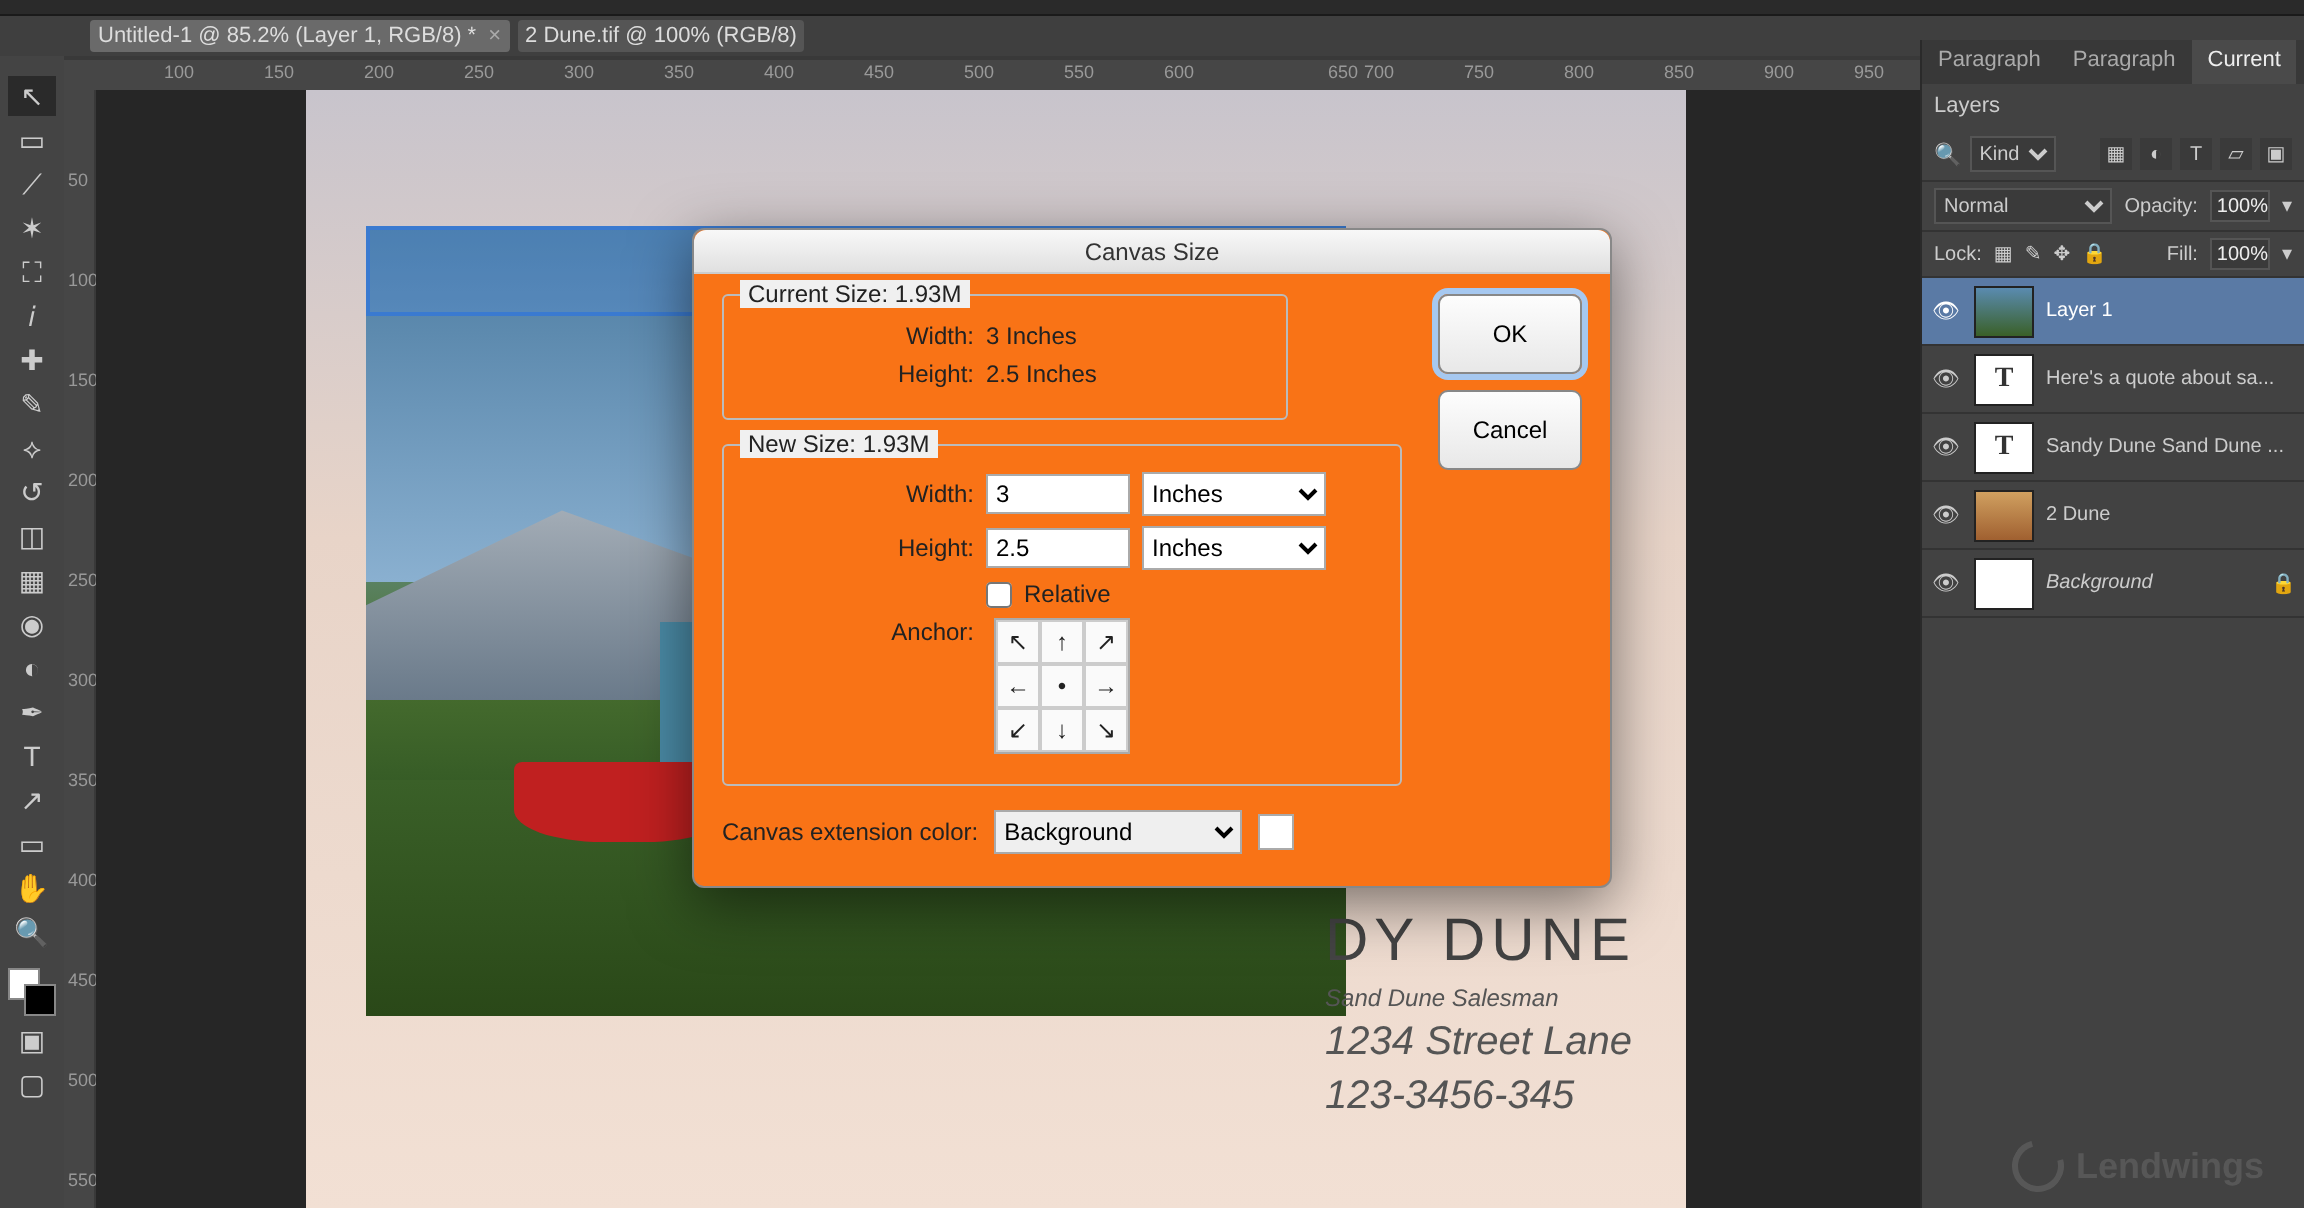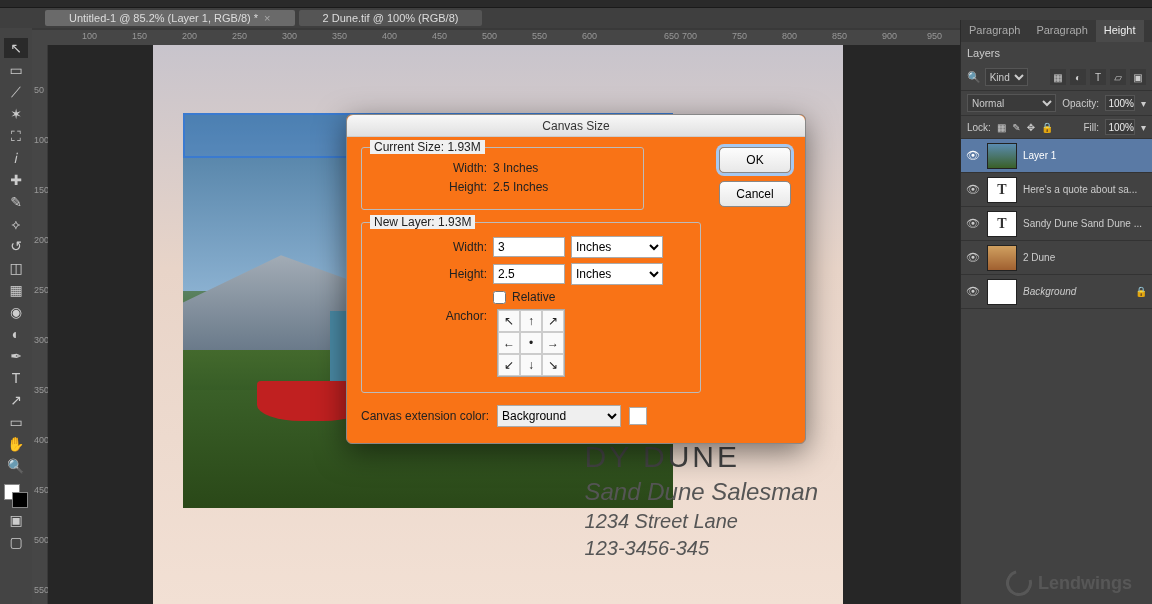--- a/index.html
+++ b/index.html
@@ -1,19 +1,19 @@
 <!DOCTYPE html>
 <html><head>
 <meta charset="utf-8">
 <style>
 * { box-sizing: border-box; margin: 0; padding: 0; font-family: -apple-system, "Segoe UI", Arial, sans-serif; }
 body { background: #393939; width: 1152px; height: 604px; overflow: hidden; position: relative; color: #ccc; font-size: 11px; }
 .menubar { height: 8px; background: #2a2a2a; border-bottom: 1px solid #1a1a1a; }
 .tabbar { height: 20px; background: #3f3f3f; display: flex; align-items: center; padding-left: 45px; gap: 4px; }
-.tab { background: #555; padding: 2px 24px; font-size: 11px; color: #ddd; border-radius: 2px; }
+.tab { background: #555; padding: 2px 4px; font-size: 11px; color: #ddd; border-radius: 2px; }
 .tab.active { background: #6a6a6a; }
 .tab .x { margin-left: 6px; color: #aaa; cursor: pointer; }
 .ruler-h { position: absolute; left: 32px; right: 192px; top: 30px; height: 15px; background: #464646; display: flex; align-items: center; overflow: hidden; }
 .ruler-h .tick { position: absolute; font-size: 9px; color: #999; top: 1px; }
 .ruler-v { position: absolute; left: 32px; top: 45px; width: 15px; bottom: 0; background: #464646; }
 .ruler-v .tick { position: absolute; font-size: 9px; color: #999; left: 2px; writing-mode: horizontal-tb; }
 .toolbar { position: absolute; left: 0; top: 28px; width: 32px; bottom: 0; background: #444; display: flex; flex-direction: column; align-items: center; gap: 2px; padding-top: 10px; }
 .tool { width: 24px; height: 20px; display: flex; align-items: center; justify-content: center; color: #ccc; cursor: pointer; font-size: 14px; }
 .tool.sel { background: #2a2a2a; }
 .swatch { width: 24px; height: 24px; position: relative; margin-top: 6px; }
@@ -23,21 +23,21 @@
 .doc { position: absolute; left: 105px; top: 0; width: 690px; height: 560px; background: linear-gradient(180deg,#c8c4cc 0%,#e8d4c8 40%,#f2e0d4 100%); }
 .photo { position: absolute; left: 30px; top: 68px; width: 490px; height: 395px; background: linear-gradient(180deg,#5a8bb0 0%,#7aa5c5 25%,#4a7030 55%,#2a5020 80%); overflow: hidden; }
 .photo .sky { position:absolute; top:0; left:0; right:0; height:45%; background:linear-gradient(180deg,#4a7aa0,#8ab0d0); }
 .photo .mtn { position:absolute; top:30%; left:0; right:0; height:30%; background:linear-gradient(180deg,#b0b8c0,#6a7a8a); clip-path: polygon(0 60%, 20% 20%, 40% 50%, 60% 10%, 80% 40%, 100% 20%, 100% 100%, 0 100%); }
 .photo .water { position:absolute; top:50%; left:30%; right:0; height:25%; background:#4a8aa5; }
 .photo .grass { position:absolute; bottom:0; left:0; right:0; height:30%; background:linear-gradient(180deg,#3a6028,#2a4818); }
 .photo .boat { position:absolute; bottom:22%; left:15%; width:110px; height:40px; background:#c02020; border-radius:4px 4px 40% 40%; }
 .selbox { position:absolute; left:30px; top:68px; width:490px; height:45px; border:2px solid #3a7ad0; background:rgba(80,140,220,.3); }
 .cardtext { position:absolute; bottom:45px; right:25px; text-align:left; color:#555; font-style:italic; font-family:Georgia,serif;}
 .cardtext .t1 { font-size:30px; letter-spacing:3px; font-style:normal; color:#444; }
-.cardtext .t2 { font-size:24px; margin-top:4px; }
+.cardtext .t2 { font-size:12px; margin-top:4px; }
 .cardtext .t3, .cardtext .t4 { font-size:20px; margin-top:4px; }
 
 .rightpan { position:absolute; right:0; top:20px; width:192px; bottom:0; background:#424242; border-left:1px solid #2a2a2a; }
 .paneltabs { display:flex; height:22px; background:#383838; font-size:11px; }
 .paneltabs div { padding:4px 8px; color:#aaa; cursor:pointer; }
 .paneltabs div.act { background:#4a4a4a; color:#eee; }
 .layerhead { height:22px; background:#424242; display:flex; align-items:center; padding:0 6px; font-size:11px; }
 .lfilter { display:flex; gap:4px; align-items:center; padding:4px 6px; background:#424242; border-bottom:1px solid #333; }
 .lfilter select { background:#3a3a3a; color:#ccc; border:1px solid #555; font-size:10px; height:18px; }
 .lfilter .ic { width:16px; height:16px; background:#3a3a3a; display:flex; align-items:center; justify-content:center; font-size:10px; cursor:pointer; }
@@ -60,21 +60,21 @@
 .dialog .titlebar { height:22px; background:linear-gradient(#f8f8f8,#e0e0e0); border-bottom:1px solid #ccc; border-radius:6px 6px 0 0; text-align:center; line-height:22px; font-size:12px; color:#333; }
 .dialog .body { padding:10px 14px 16px; position:relative; }
 .fieldset { border:1px solid #bbb; border-radius:3px; padding:8px 10px 10px; margin-bottom:12px; position:relative; }
 .fieldset .legend { position:absolute; top:-8px; left:8px; background:#f0f0f0; padding:0 4px; font-size:12px; }
 .dlgrow { display:flex; align-items:center; margin:5px 0; gap:6px; }
 .dlgrow .lbl { width:115px; text-align:right; }
 .dlgrow .val { }
 .dlgrow input[type=text] { width:72px; height:20px; border:1px solid #aaa; padding:0 4px; font-size:12px; background:#fff; }
 .dlgrow select { height:22px; border:1px solid #aaa; font-size:12px; background:#fff; width:92px; }
 .btncol { position:absolute; right:14px; top:10px; display:flex; flex-direction:column; gap:8px; }
-.btncol button { width:72px; height:26px; border:1px solid #888; border-radius:5px; background:linear-gradient(#fdfdfd,#e8e8e8); font-size:12px; cursor:pointer; }
+.btncol button { width:72px; height:40px; border:1px solid #888; border-radius:5px; background:linear-gradient(#fdfdfd,#e8e8e8); font-size:12px; cursor:pointer; }
 .btncol button.ok { box-shadow:0 0 0 3px #a6c8f0; }
 .anchor { display:grid; grid-template-columns:repeat(3,22px); grid-template-rows:repeat(3,22px); gap:0; border:1px solid #aaa; margin-left:4px; }
 .anchor div { border:1px solid #ccc; display:flex; align-items:center; justify-content:center; font-size:12px; cursor:pointer; background:#fafafa; }
 .extcolor { display:flex; align-items:center; gap:8px; margin-top:4px; }
 .extcolor select { height:22px; border:1px solid #aaa; font-size:12px; width:124px; }
 .extcolor .sw { width:18px; height:18px; border:1px solid #aaa; background:#fff; }
 .watermark { position:absolute; right:20px; bottom:8px; color:#666; font-size:18px; font-weight:bold; display:flex; align-items:center; gap:6px; opacity:.6; }
 .watermark .logo { width:26px; height:26px; border:3px solid #666; border-radius:50%; border-top-color:transparent; transform:rotate(30deg); }
 </style>
 </head>
@@ -166,21 +166,21 @@
       <div class="t3">1234 Street Lane</div>
       <div class="t4">123-3456-345</div>
     </div>
   </div>
 </div>
 
 <div class="rightpan">
   <div class="paneltabs">
     <div>Paragraph</div>
     <div>Paragraph</div>
-    <div class="act">Height</div>
+    <div class="act">Current</div>
   </div>
   <div class="layerhead">
       <span>Layers</span>
     </div>
   <div class="lfilter">
     <span>🔍</span>
     <select><option>Kind</option></select>
     <span style="flex:1"></span>
     <div class="ic">▦</div>
     <div class="ic">◐</div>
@@ -249,21 +249,21 @@
           <div class="lbl">Width:</div>
           <div class="val">3 Inches</div>
         </div>
       <div class="dlgrow">
           <div class="lbl">Height:</div>
           <div class="val">2.5 Inches</div>
         </div>
     </div>
 
     <div class="fieldset" style="width:340px">
-      <div class="legend"><span>New Layer:</span> <span>1.93M</span></div>
+      <div class="legend"><span>New Size:</span> <span>1.93M</span></div>
       <div class="dlgrow">
         <div class="lbl">Width:</div>
         <input type="text" value="3" style="">
         <select><option>Inches</option></select>
       </div>
       <div class="dlgrow">
         <div class="lbl">Height:</div>
         <input type="text" value="2.5" style="">
         <select><option>Inches</option></select>
       </div>

